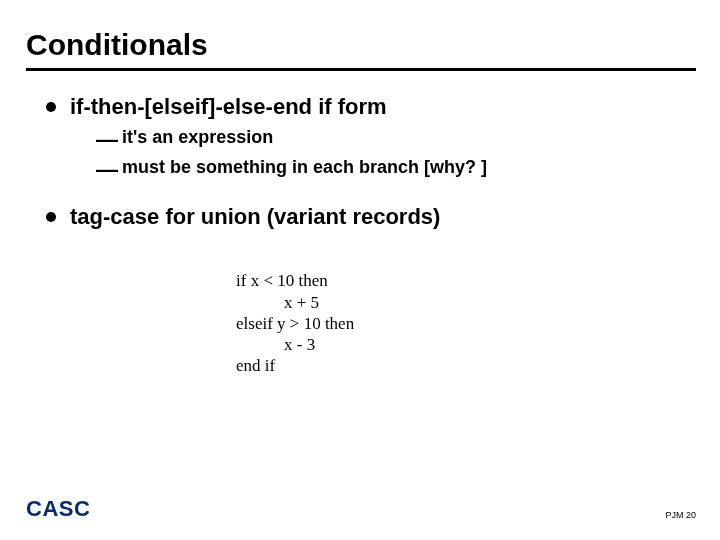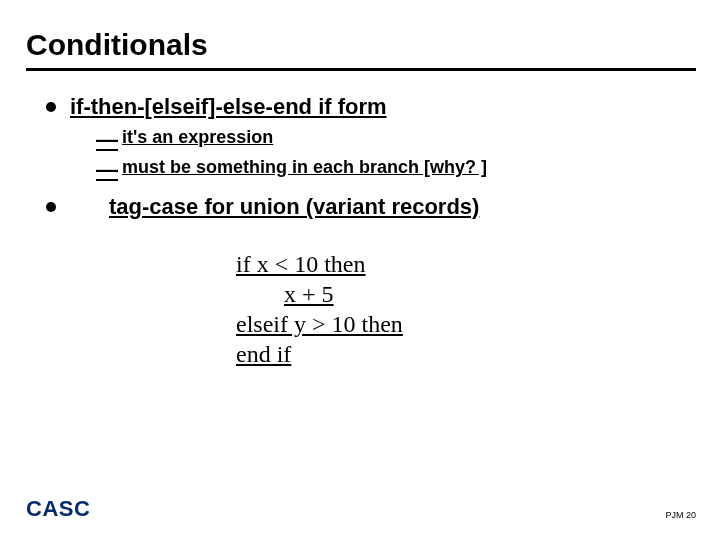--- a/index.html
+++ b/index.html
@@ -18,21 +18,20 @@
     padding: 28px 12px 6px 26px;
   }
   .rule {
     margin: 0 24px 0 26px;
     border: none;
     border-top: 3px solid #000;
     margin-bottom: 22px;
   }
   .content {
     padding: 0 26px 0 46px;
-    text-decoration: underline;
   }
   .bullet-row {
     display: flex;
     align-items: flex-start;
     margin-bottom: 4px;
   }
   .bullet-dot {
     width: 10px;
     height: 10px;
     border-radius: 50%;
@@ -57,28 +56,27 @@
     font-weight: bold;
     margin-right: 4px;
     line-height: 1.3;
   }
   .sub-text {
     font-size: 18px;
     font-weight: bold;
     line-height: 1.3;
   }
   .bullet-block2 {
-    margin-top: 8px;
-    gap: 39px;
+    margin-top: 18px;
   }
   .code-block {
-    margin-top: 28px;
+    margin-top: 39px;
     margin-left: 190px;
     font-family: "Times New Roman", Times, serif;
-    font-size: 24px;
+    font-size: 17px;
     line-height: 1.25;
   }
   .code-indent {
     padding-left: 48px;
   }
   .footer-left {
     position: absolute;
     left: 26px;
     bottom: 18px;
     font-size: 22px;
@@ -118,20 +116,21 @@
 
   <div class="bullet-row bullet-block2">
     <div class="bullet-dot"></div>
     <div class="bullet-text">tag-case for union (variant records)</div>
   </div>
 
   <div class="code-block">
     <div>if x &lt; 10 then</div>
     <div class="code-indent">x + 5</div>
     <div>elseif y &gt; 10 then</div>
+    <div class="code-indent">x - 3</div>
     <div>end if</div>
   </div>
 
 </div>
 
 <div class="footer-left">CASC</div>
 <div class="footer-right">
   <span>PJM</span>
   <span> </span>
   <span>20</span>

